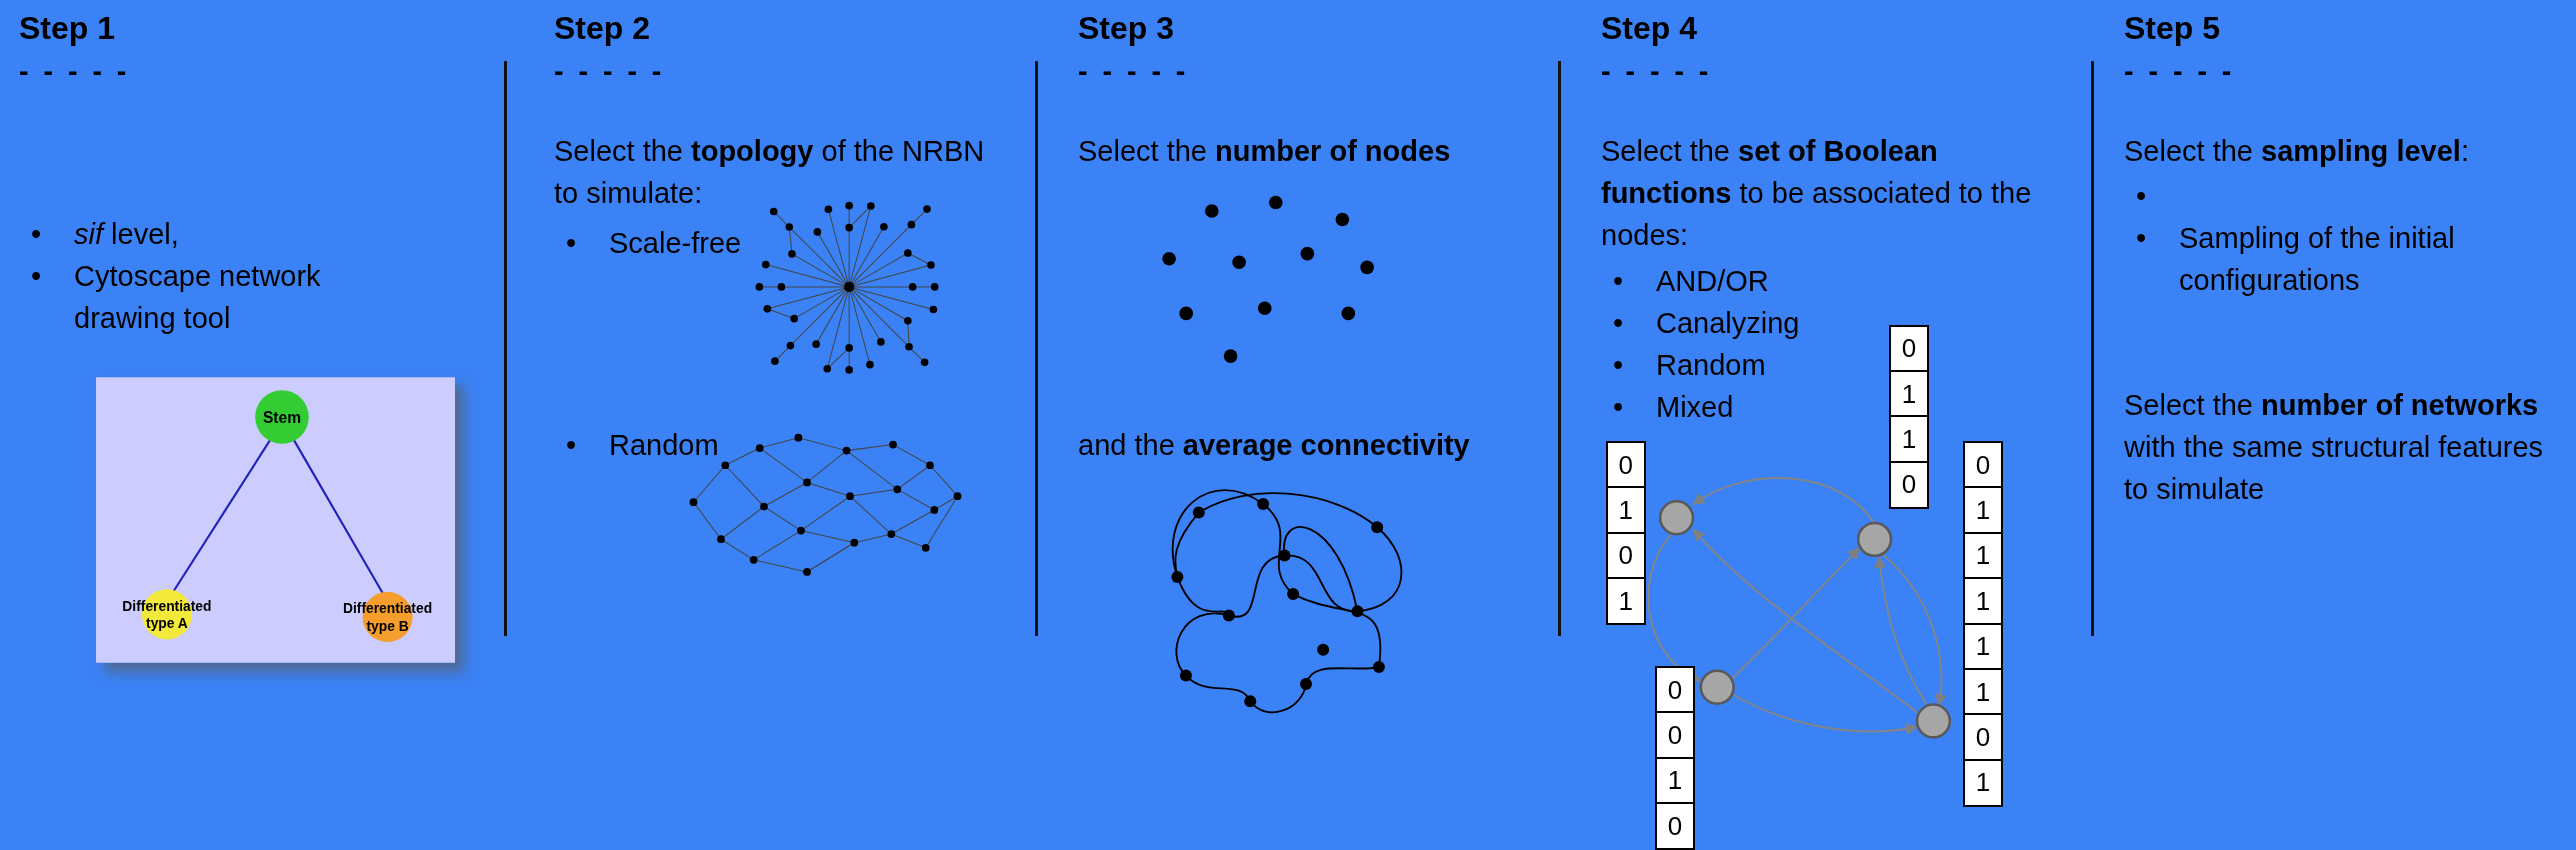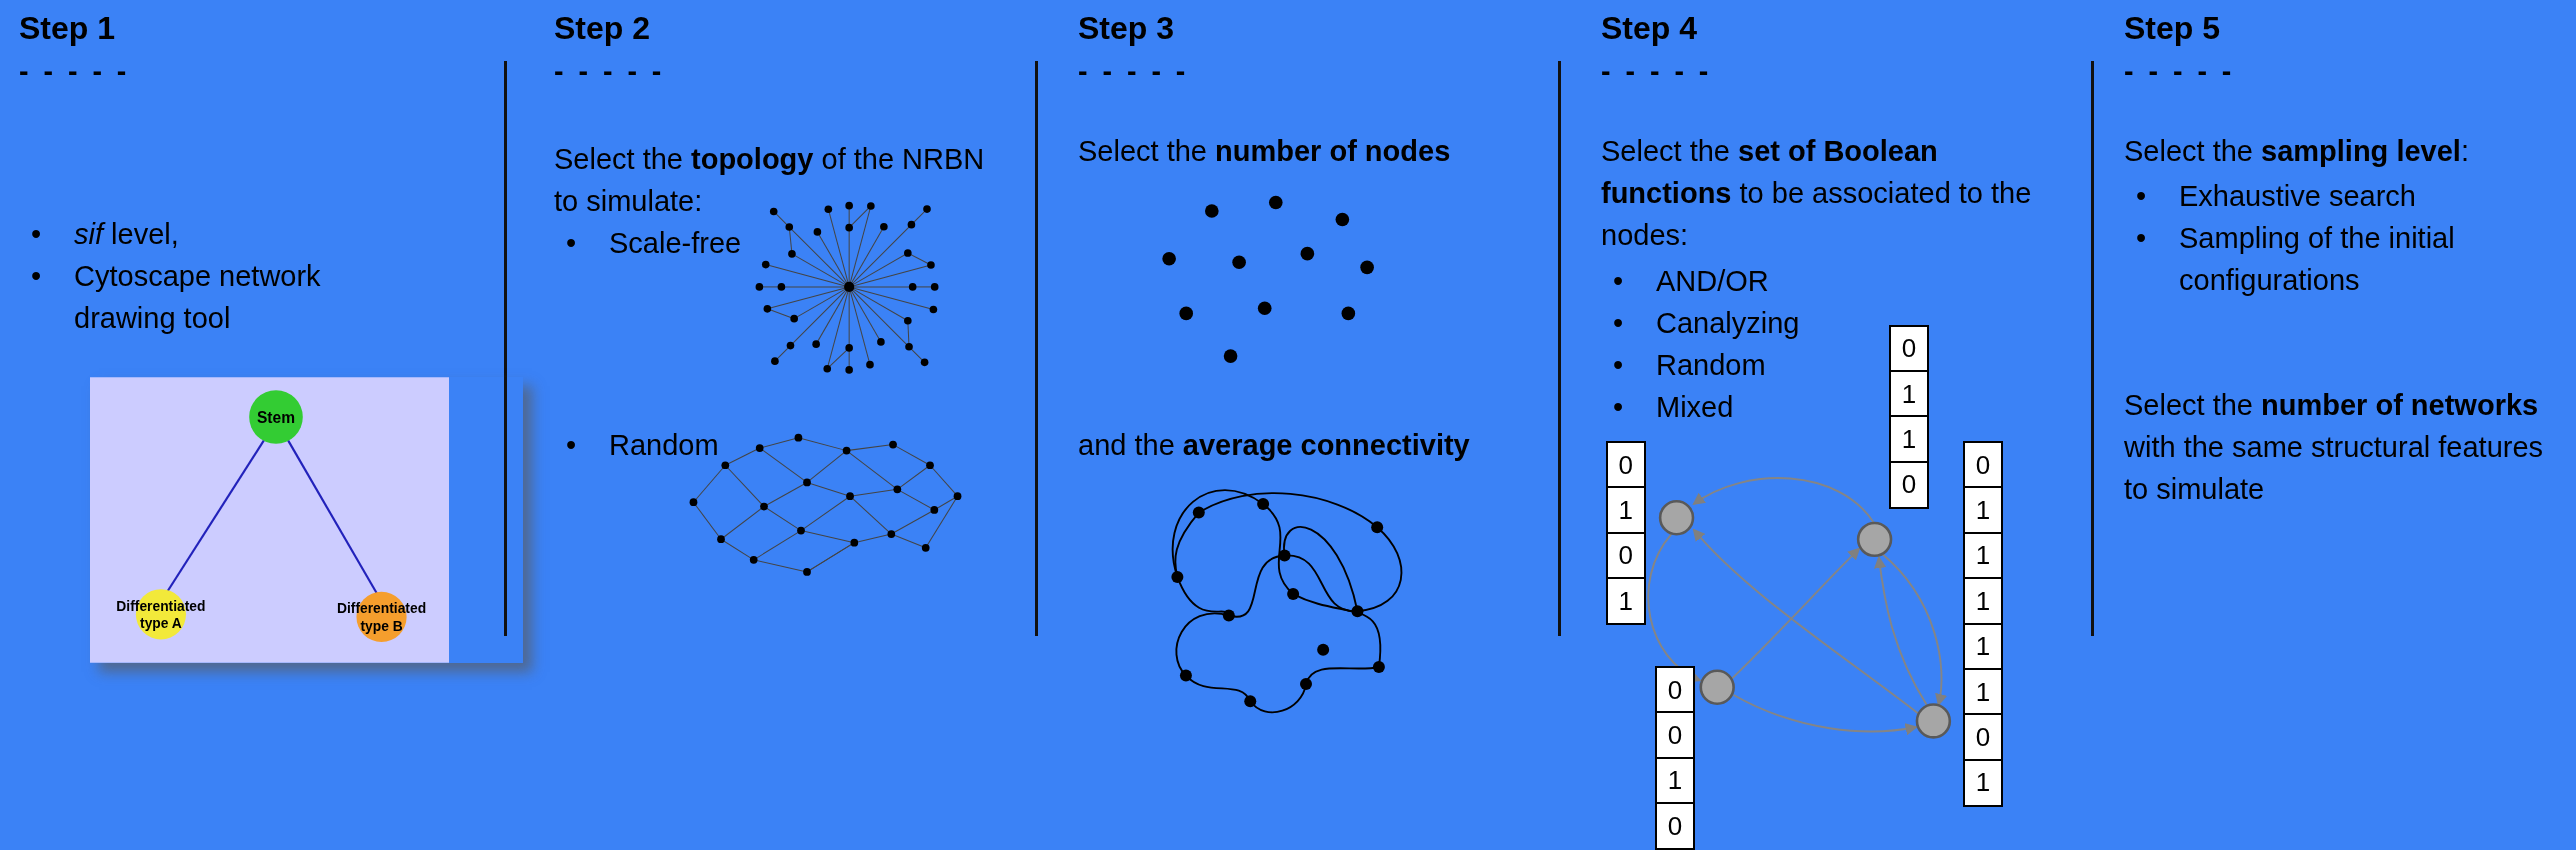--- a/index.html
+++ b/index.html
@@ -14,21 +14,21 @@
   .para       { position:absolute; font-size:29px; line-height:42px; }
   .bold   { font-weight:700; }
   .italic { font-style:italic; }
 
   .bullets { position:absolute; font-size:29px; line-height:42px; }
   .bullet  { display:flex; }
   .b-dot   { width:55px; padding-left:12px; flex:none; }
   .b-text  { flex:1; }
 
   
-  .fig1 { position:absolute; left:90px; top:377px; width:433px; height:286px;
+  .fig1 { position:absolute; left:96px; top:377px; width:359px; height:286px;
           box-shadow:8.7px 8.7px 12px rgba(90,90,90,0.65);text-align:center; }
   .fig1 svg { display:block; }
 
   .netfig { position:absolute; }
   .netfig svg { display:block; }
 
   
   .fig4 { position:absolute; left:1597px; top:322px; width:422px; height:529px; }
   .fig4 > svg { position:absolute; left:0; top:0; z-index:1; }
   .tt-strip { position:absolute; z-index:2; }
@@ -71,21 +71,21 @@
       <text x="215" y="53" text-anchor="middle" font-size="18" font-weight="bold">Stem</text>
       <text x="82" y="270" text-anchor="middle" font-size="16" font-weight="bold">Differentiated</text>
       <text x="82" y="290" text-anchor="middle" font-size="16" font-weight="bold">type A</text>
       <text x="337" y="273" text-anchor="middle" font-size="16" font-weight="bold">Differentiated</text>
       <text x="337" y="293" text-anchor="middle" font-size="16" font-weight="bold">type B</text>
     </svg>
   </div>
 
   <div class="step-title" style="left:554px;">Step 2</div>
   <div class="dashes" style="left:554px;">- - - - -</div>
-  <div class="para" style="left:554px; top:130px; width:433px;margin-top:8px;"><span>Select the </span><span class="bold">topology</span><span> of the NRBN to simulate:</span></div>
+  <div class="para" style="left:554px; top:130px; width:433px;"><span>Select the </span><span class="bold">topology</span><span> of the NRBN to simulate:</span></div>
 
   <div class="bullets" style="left:554px; top:222px; width:363px;">
     <div class="bullet">
       <span class="b-dot">•</span>
       <span class="b-text"><span>Scale-free</span></span>
     </div>
   </div>
 
   <div class="netfig" style="left:705px; top:187px; width:279px; height:199px;">
     <svg id="fig-scalefree-svg" viewBox="0 0 325 235" width="279" height="199">
@@ -361,21 +361,20 @@
     </div>
   </div>
 
   <div class="step-title" style="left:2124px;">Step 5</div>
   <div class="dashes" style="left:2124px;">- - - - -</div>
   <div class="para" style="left:2124px; top:130px; width:446px;"><span>Select the </span><span class="bold">sampling level</span><span>:</span></div>
 
   <div class="bullets" style="left:2124px; top:175px; width:446px;">
     <div class="bullet">
       <span class="b-dot">•</span>
-      <span class="b-text"><span>Exhaustive search</span></span>
     </div>
     <div class="bullet">
       <span class="b-dot">•</span>
       <span class="b-text"><span>Sampling of the initial configurations</span></span>
     </div>
   </div>
 
   <div class="para" style="left:2124px; top:384px; width:437px;"><span>Select the </span><span class="bold">number of networks</span><span> with the same structural features to simulate</span></div>
 
 </div>

